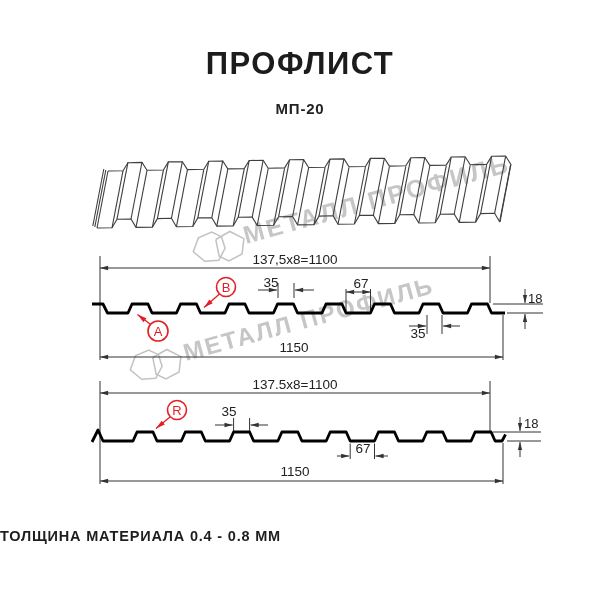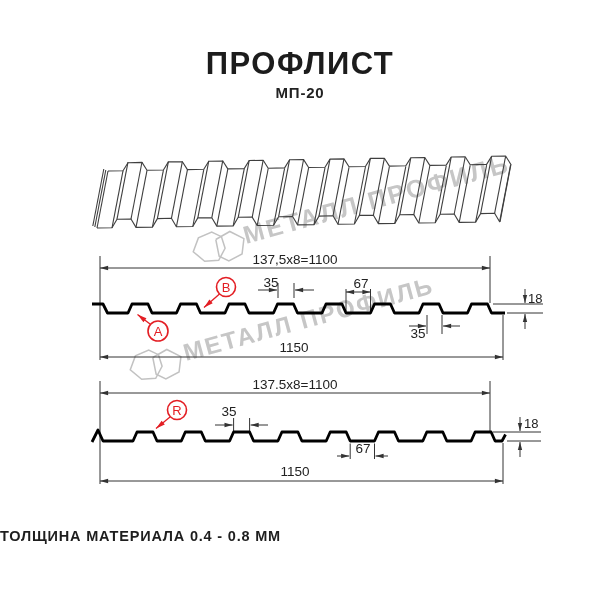--- a/index.html
+++ b/index.html
@@ -1,20 +1,20 @@
 <!DOCTYPE html>
 <html><head>
 <meta charset="utf-8">
 <style>
   html,body{margin:0;padding:0;background:#fff;}
   #page{position:relative;width:600px;height:600px;background:#ffffff;overflow:hidden;
         font-family:"Liberation Sans",sans-serif;}
   .title{position:absolute;left:0;top:46px;width:600px;text-align:center;
          font-size:31px;font-weight:800;letter-spacing:1.5px;color:#1c1c1c;}
-  .subtitle{position:absolute;left:0;top:84px;width:600px;text-align:center;
+  .subtitle{position:absolute;left:0;top:100px;width:600px;text-align:center;
             font-size:15px;font-weight:600;letter-spacing:0.8px;color:#222;}
   .footer{position:absolute;left:0;top:528px;width:600px;text-align:left;
           font-size:14.5px;font-weight:700;letter-spacing:0.8px;color:#1e1e1e;}
   svg{position:absolute;left:0;top:0;}
   svg text{font-family:"Liberation Sans",sans-serif;fill:#222;}
   .dimtxt{font-size:13.5px;}
   .dimtxt18{font-size:13px;}
   .ptlabel{font-size:13px;fill:#e31e24;}
   .wmtext{font-size:25px;font-weight:700;letter-spacing:2.5px;fill:#c6c6c6;}
   .wmtext2{font-size:24px;font-weight:700;letter-spacing:2px;fill:#c6c6c6;}

